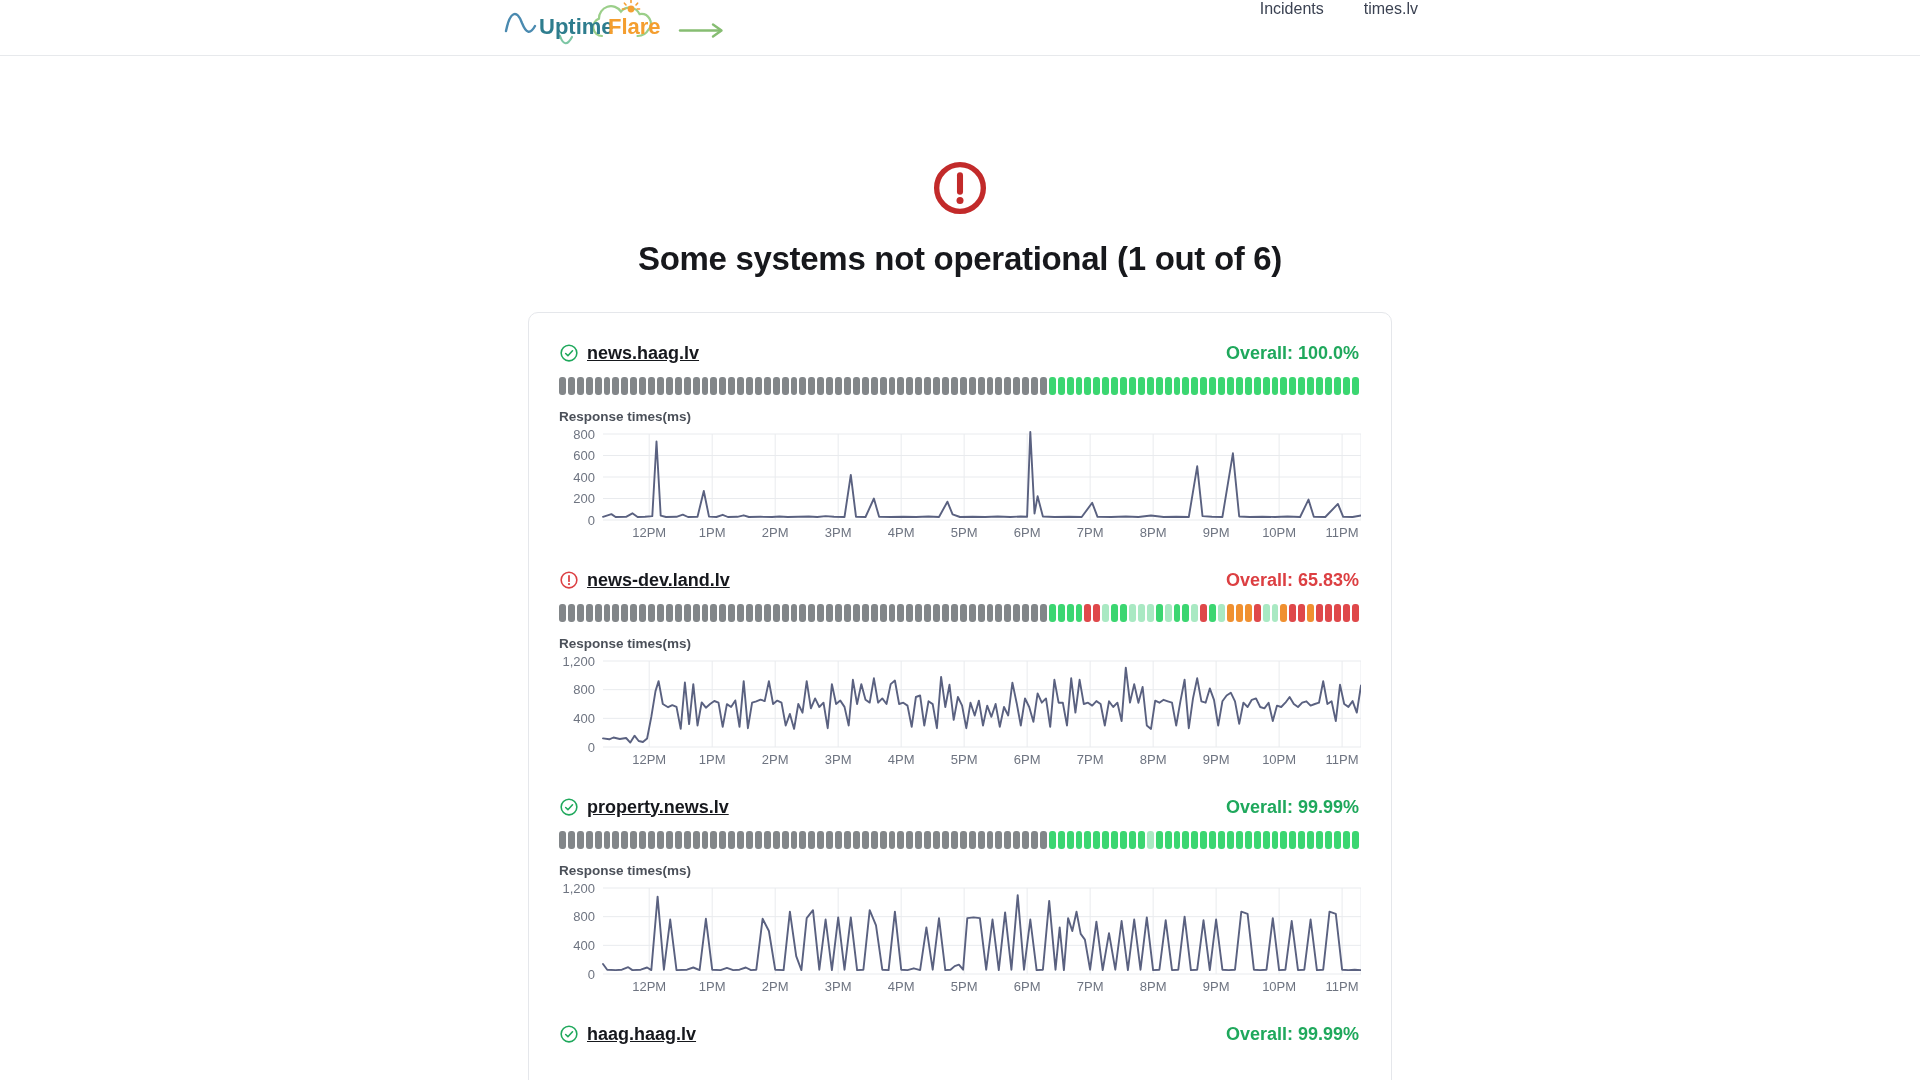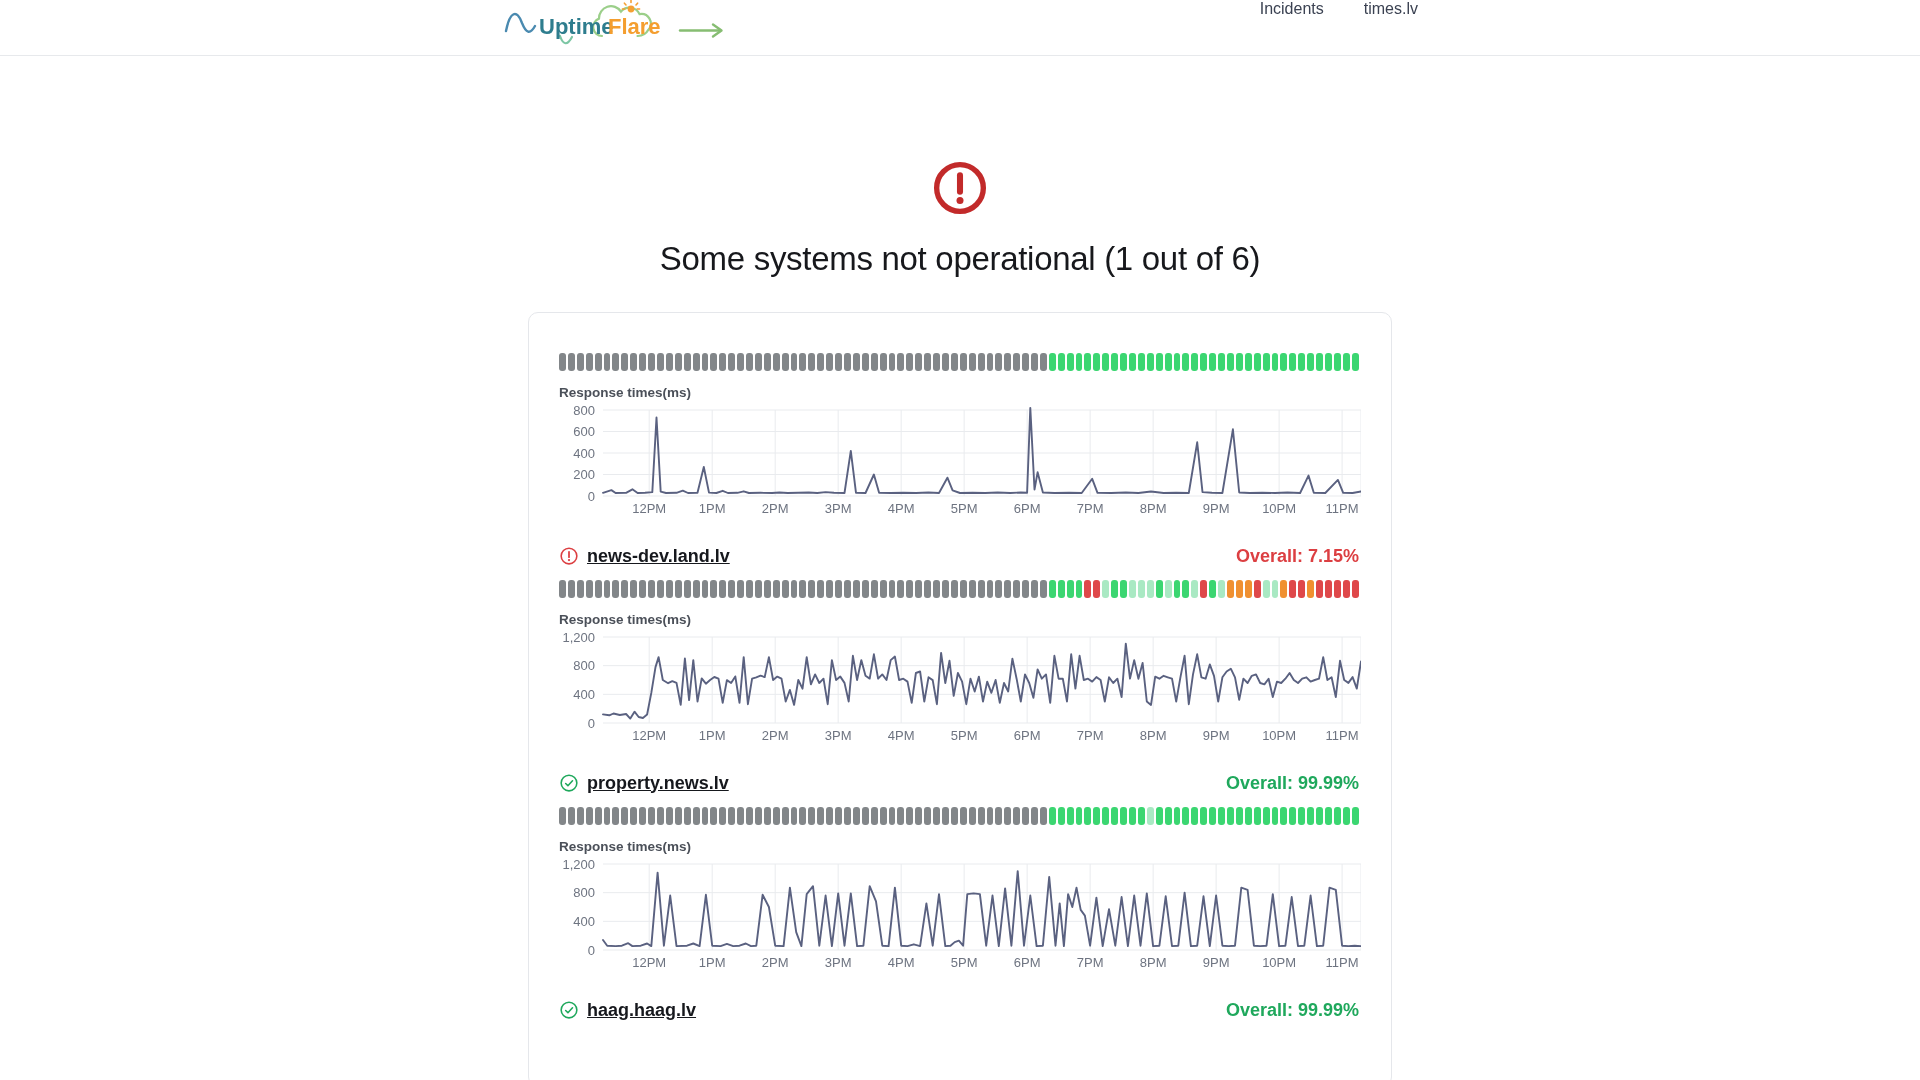--- a/index.html
+++ b/index.html
@@ -10,21 +10,21 @@
   .topbar { height:56px; border-bottom:1px solid #e7e9ec; background:#fff; }
   .topbar-inner { width:916px; margin:0 auto; height:100%; display:flex;
                   align-items:flex-start; justify-content:space-between; }
   .brand { display:flex; align-items:center; cursor:pointer; }
   .nav { display:flex; gap:40px; }
   .nav a { text-decoration:none; color:#3b4252; font-size:16px; }
 
   
   .hero { text-align:center; padding-top:104px; }
   .hero-icon { width:56px; height:56px; display:inline-block; }
-  .hero-title { margin-top:20px; font-size:33px; font-weight:normal; letter-spacing:-0.3px; color:#17181c; }
+  .hero-title { margin-top:20px; font-size:33px; font-weight:bold; letter-spacing:-0.3px; color:#17181c; }
   .hero-sub { margin-top:12px; font-size:16.5px; font-weight:bold; color:#636e85; }
 
   
   .card { width:864px; margin:34px auto 0; border:1px solid #e5e7eb; border-radius:10px;
           background:#fff; padding:28px 32px 40px 30px; }
 
   .monitor { margin-bottom:24px; }
   .mon-head { display:flex; align-items:center; justify-content:space-between; height:24px; }
   .mon-left { display:flex; align-items:center; gap:8px; }
   .mon-left svg { width:20px; height:20px; flex:0 0 auto; }
@@ -86,20 +86,30 @@
     <circle cx="12" cy="12" r="10" fill="none" stroke="#c22a2a" stroke-width="2.3"></circle>
     <line x1="12" y1="6.6" x2="12" y2="13.6" stroke="#c22a2a" stroke-width="2.6" stroke-linecap="round"></line>
     <circle cx="12" cy="17.4" r="1.5" fill="#c22a2a"></circle>
   </svg>
   <h1 class="hero-title">Some systems not operational (1 out of 6)</h1>
 </section>
 
 <main class="card">
   <div id="monitors">
       <section class="monitor">
+        <div class="mon-head">
+          <div class="mon-left">
+            <svg viewBox="0 0 24 24">
+              <circle cx="12" cy="12" r="9.4" fill="none" stroke="#1fa85c" stroke-width="1.9"></circle>
+              <path d="M8 12.6 l2.7 2.7 L16.2 9.4" fill="none" stroke="#1fa85c" stroke-width="1.9" stroke-linecap="round" stroke-linejoin="round"></path>
+            </svg>
+            <a class="mon-name" href="#">news.haag.lv</a>
+          </div>
+          <span class="mon-overall up">Overall: 100.0%</span>
+        </div>
         <div class="uptime-bar">
           <div class="seg" style="background: rgb(130, 134, 137);"></div>
           <div class="seg" style="background: rgb(130, 134, 137);"></div>
           <div class="seg" style="background: rgb(130, 134, 137);"></div>
           <div class="seg" style="background: rgb(130, 134, 137);"></div>
           <div class="seg" style="background: rgb(130, 134, 137);"></div>
           <div class="seg" style="background: rgb(130, 134, 137);"></div>
           <div class="seg" style="background: rgb(130, 134, 137);"></div>
           <div class="seg" style="background: rgb(130, 134, 137);"></div>
           <div class="seg" style="background: rgb(130, 134, 137);"></div>
@@ -228,21 +238,21 @@
       <section class="monitor">
         <div class="mon-head">
           <div class="mon-left">
             <svg viewBox="0 0 24 24">
               <circle cx="12" cy="12" r="9.4" fill="none" stroke="#dc3f42" stroke-width="1.9"></circle>
               <line x1="12" y1="7" x2="12" y2="13.4" stroke="#dc3f42" stroke-width="2.1" stroke-linecap="round"></line>
               <circle cx="12" cy="16.8" r="1.35" fill="#dc3f42"></circle>
             </svg>
             <a class="mon-name" href="#">news-dev.land.lv</a>
           </div>
-          <span class="mon-overall down">Overall: 7.15%</span>
+          <span class="mon-overall down">Overall: 65.83%</span>
         </div>
         <div class="uptime-bar">
           <div class="seg" style="background: rgb(130, 134, 137);"></div>
           <div class="seg" style="background: rgb(130, 134, 137);"></div>
           <div class="seg" style="background: rgb(130, 134, 137);"></div>
           <div class="seg" style="background: rgb(130, 134, 137);"></div>
           <div class="seg" style="background: rgb(130, 134, 137);"></div>
           <div class="seg" style="background: rgb(130, 134, 137);"></div>
           <div class="seg" style="background: rgb(130, 134, 137);"></div>
           <div class="seg" style="background: rgb(130, 134, 137);"></div>

